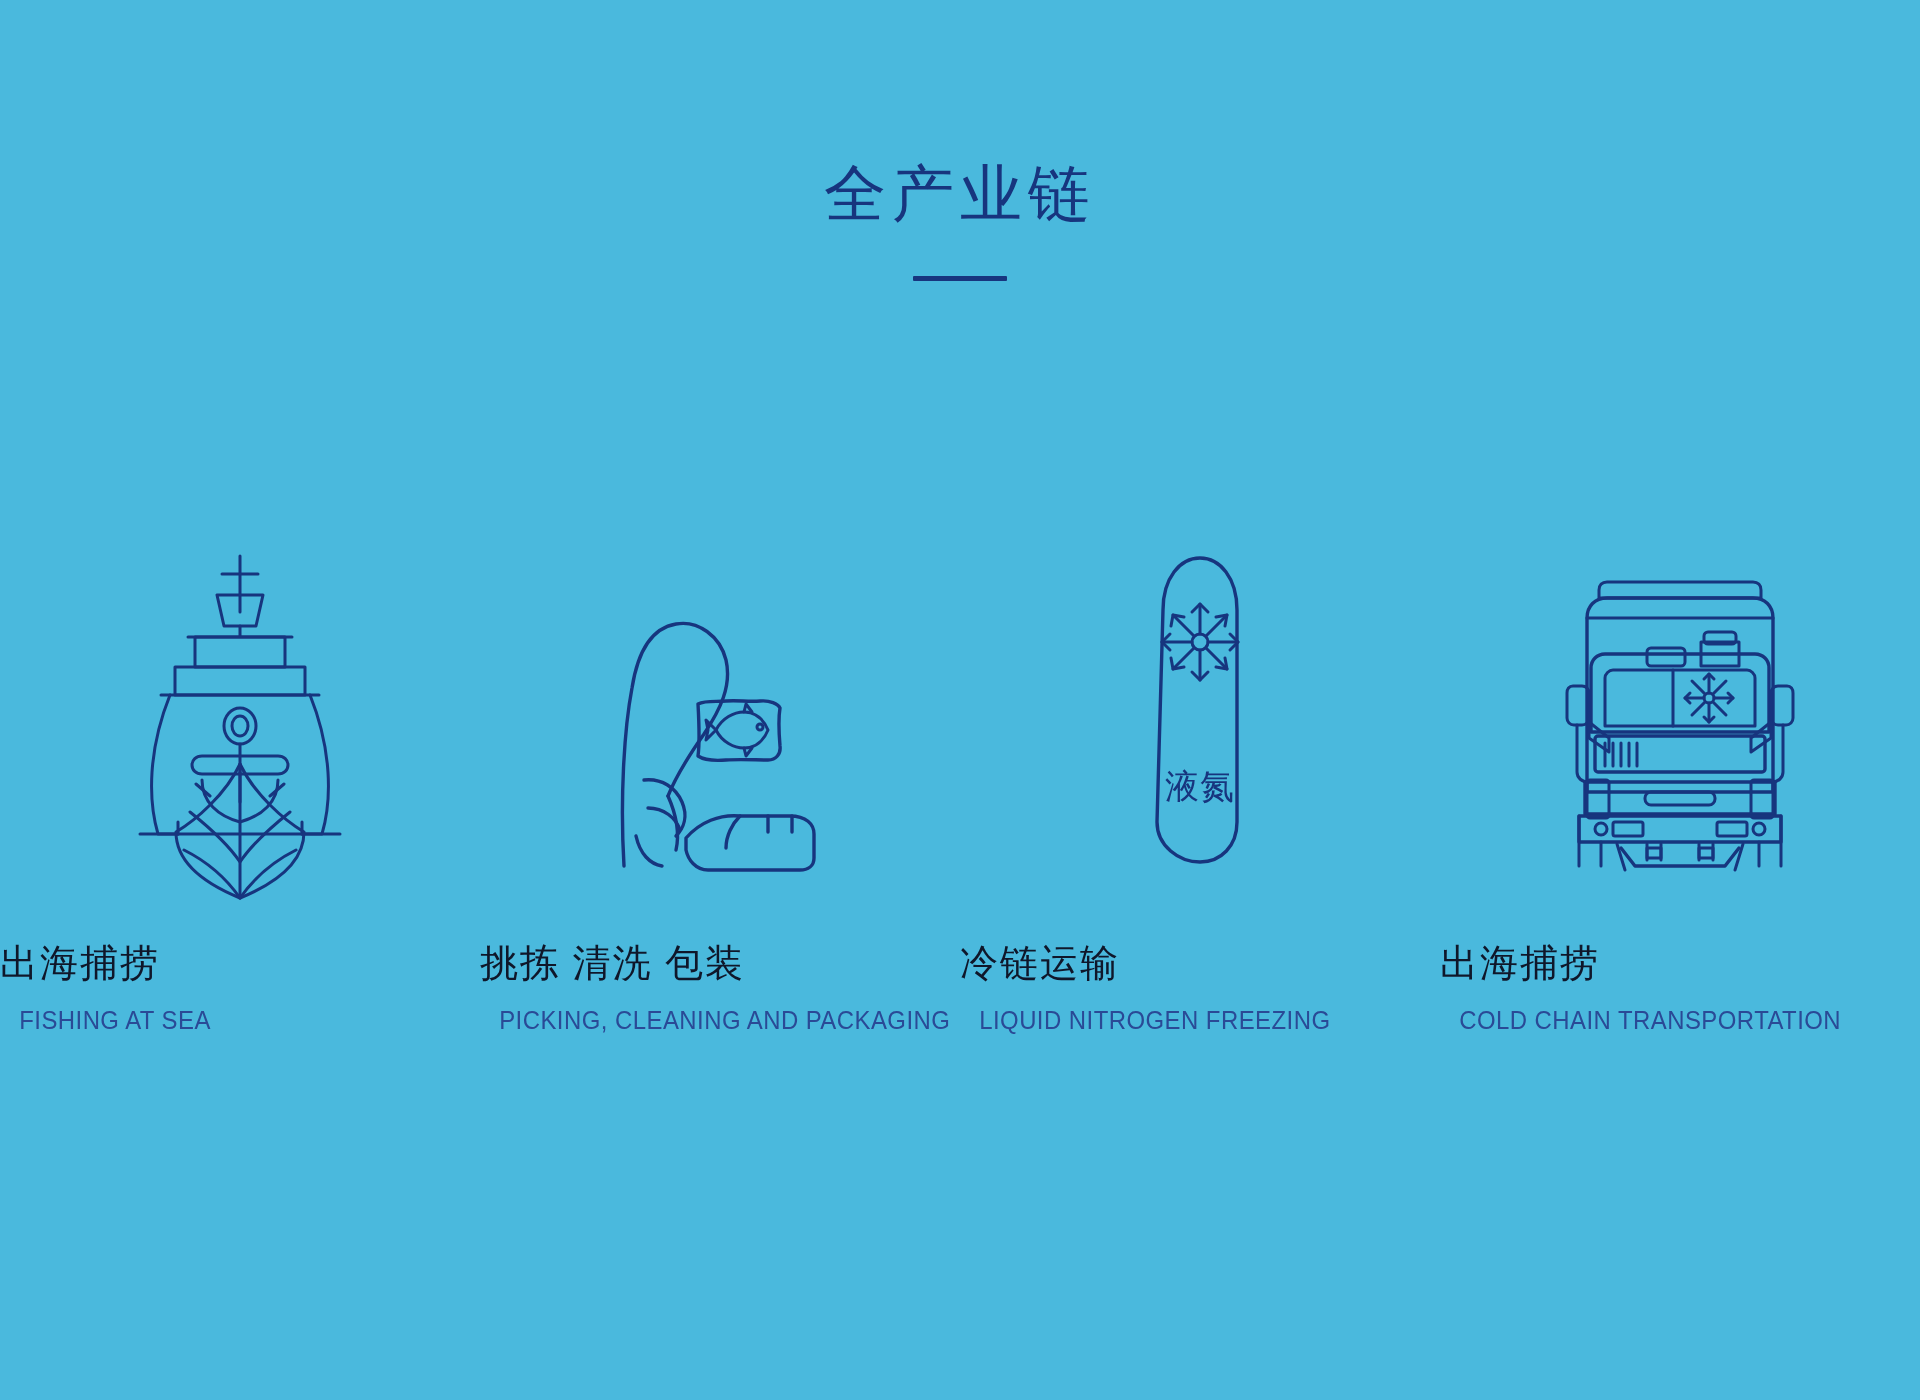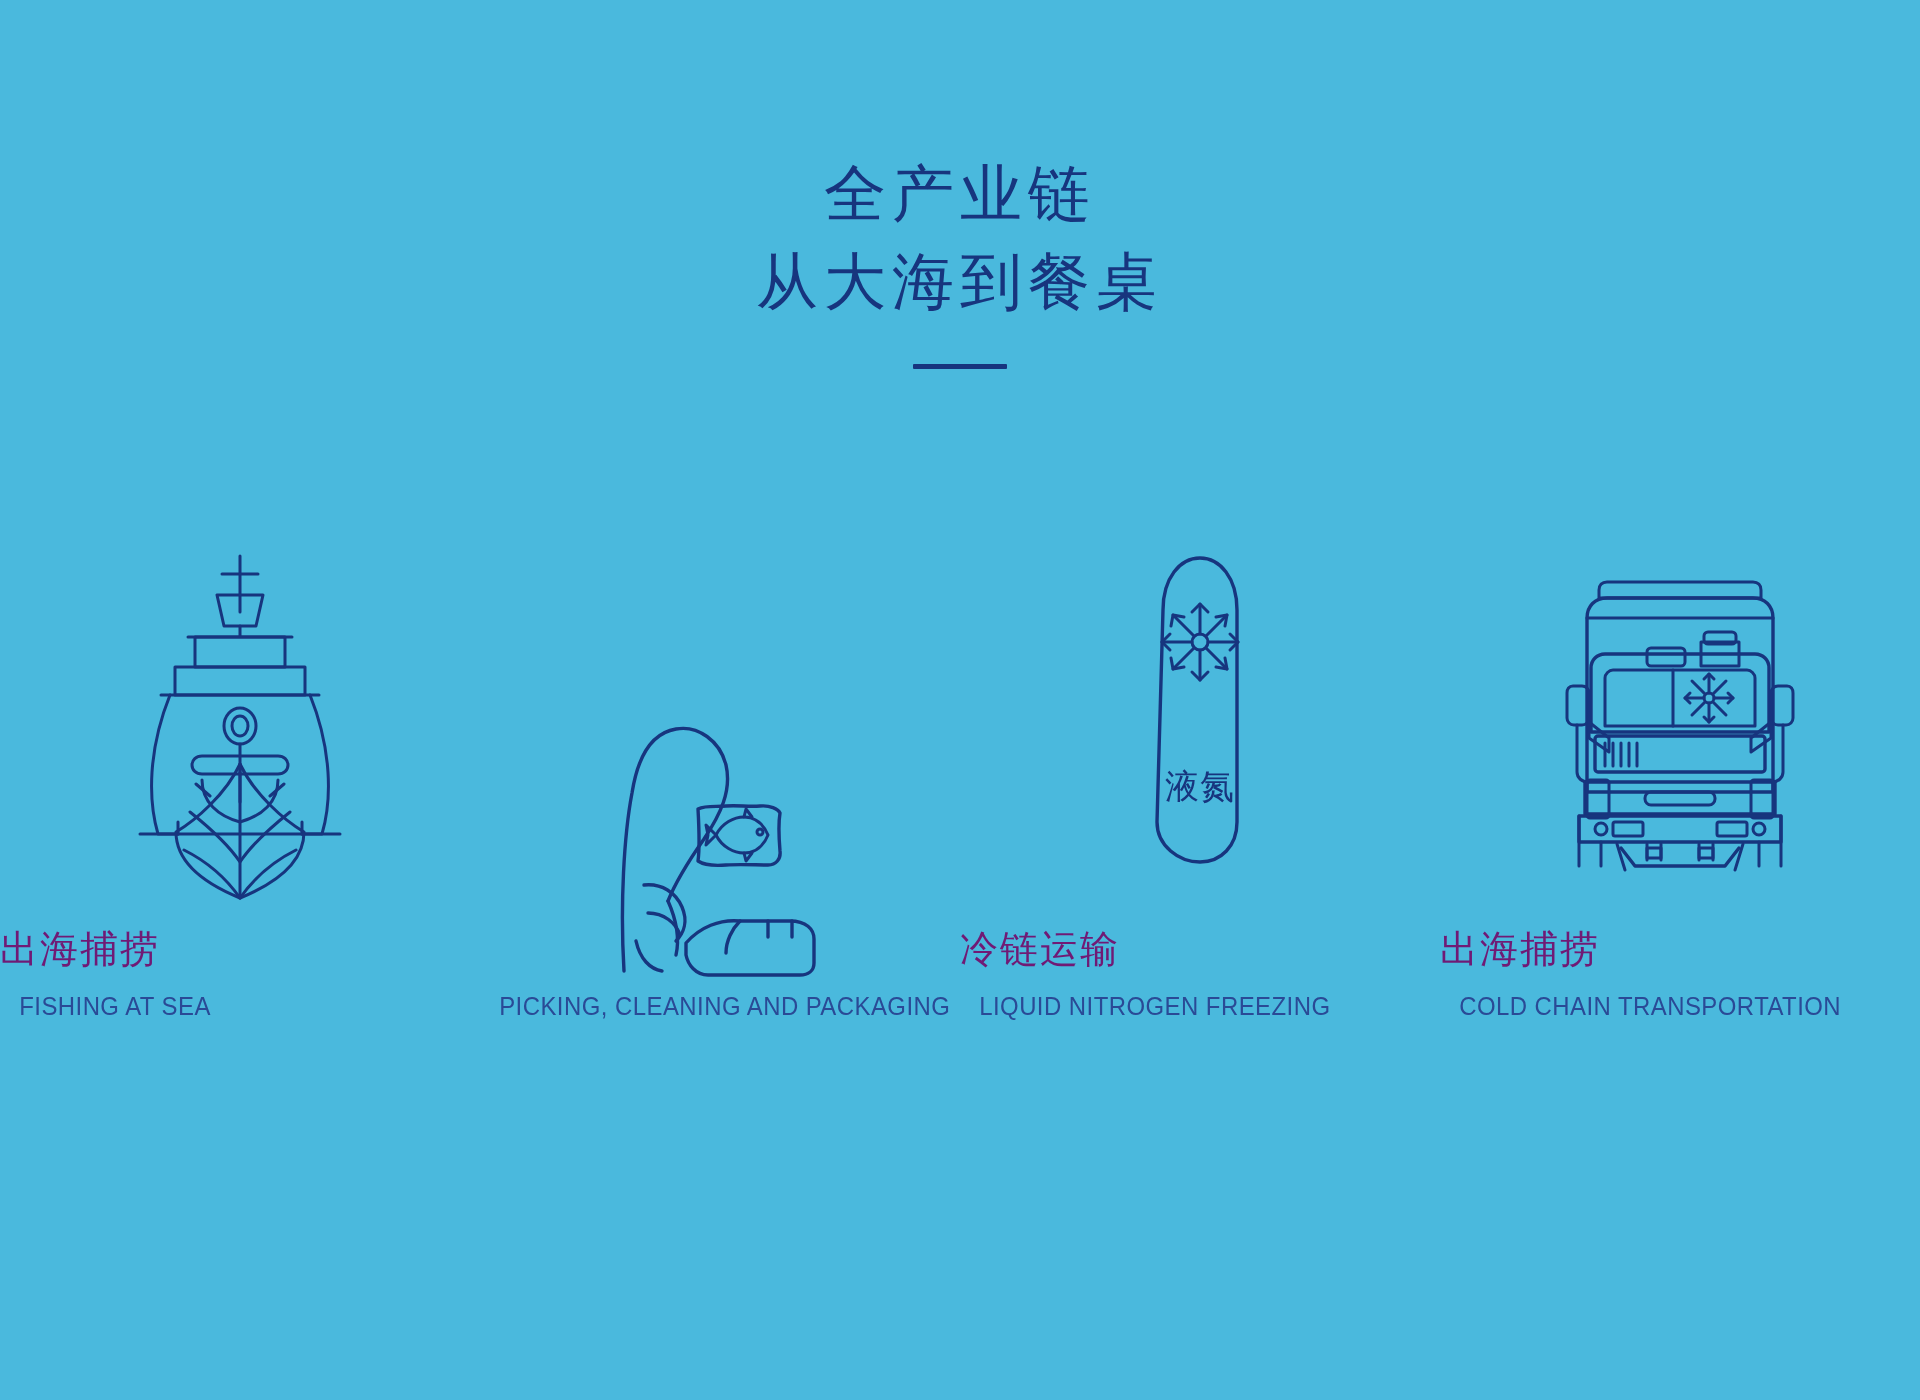--- a/index.html
+++ b/index.html
@@ -50,22 +50,22 @@
     flex-direction:column;
   }
   .icon-box{
     height:330px;
     display:flex;
     align-items:flex-end;
     justify-content:center;
   }
   .icon-box svg{display:block;overflow:visible;}
   .cap-cn{
-    margin-top:54px;
-    color:#701a75;
+    margin-top:68px;
+    color:#0f172a;
     font-size:38px;
     letter-spacing:2px;
     font-weight:500;
     white-space:nowrap;
   }
   .cap-en{
     margin-top:16px;
     color:#2a4a96;
     font-size:26px;
     letter-spacing:0.5px;
@@ -83,21 +83,20 @@
     letter-spacing:1px;
   }
 </style>
 </head>
 <body>
 
 <div class="page">
 
   <div class="header">
     <div class="title-line line1">全产业链</div>
-    <div class="title-line line2">从大海到餐桌</div>
     <div class="divider-wrap">
       <div class="divider"></div>
     </div>
   </div>
 
   <div class="steps">
 
     <div class="step">
       <div class="icon-box">
         <svg width="220" height="320" viewBox="0 0 220 320">
@@ -156,20 +155,21 @@
           <g>
             <path class="st2" d="M118 134 C126 130 136 132 146 131 C158 130 168 132 180 131 C190 130 198 134 200 138 C198 150 199 164 200 176 C201 184 196 190 188 190 C176 190 160 189 146 190 C134 191 124 190 118 186 C120 172 119 152 118 134 Z"></path>
             <path class="st" d="M136 160 C142 148 154 142 164 142 C176 142 184 150 188 160 C184 170 176 178 164 178 C154 178 142 172 136 160 Z"></path>
             <path class="st" d="M136 160 L126 150 L128 160 L126 170 Z"></path>
             <path class="st" d="M164 142 L166 134 L172 142"></path>
             <path class="st" d="M164 178 L166 186 L172 178"></path>
             <circle class="st" cx="180" cy="157" r="3"></circle>
           </g>
         </svg>
       </div>
+      <div class="cap-cn">挑拣 清洗 包装</div>
       <div class="cap-en">PICKING, CLEANING AND PACKAGING</div>
     </div>
 
     <div class="step">
       <div class="icon-box">
         <svg width="130" height="320" viewBox="0 0 130 320">
           <path class="st2" d="M28 60 C28 28 45 8 65 8 C85 8 102 28 102 60 L102 272 C102 296 86 312 65 312 C44 312 22 296 22 272 Z"></path>
 
           <g>
             <circle class="st" cx="65" cy="92" r="8"></circle>

